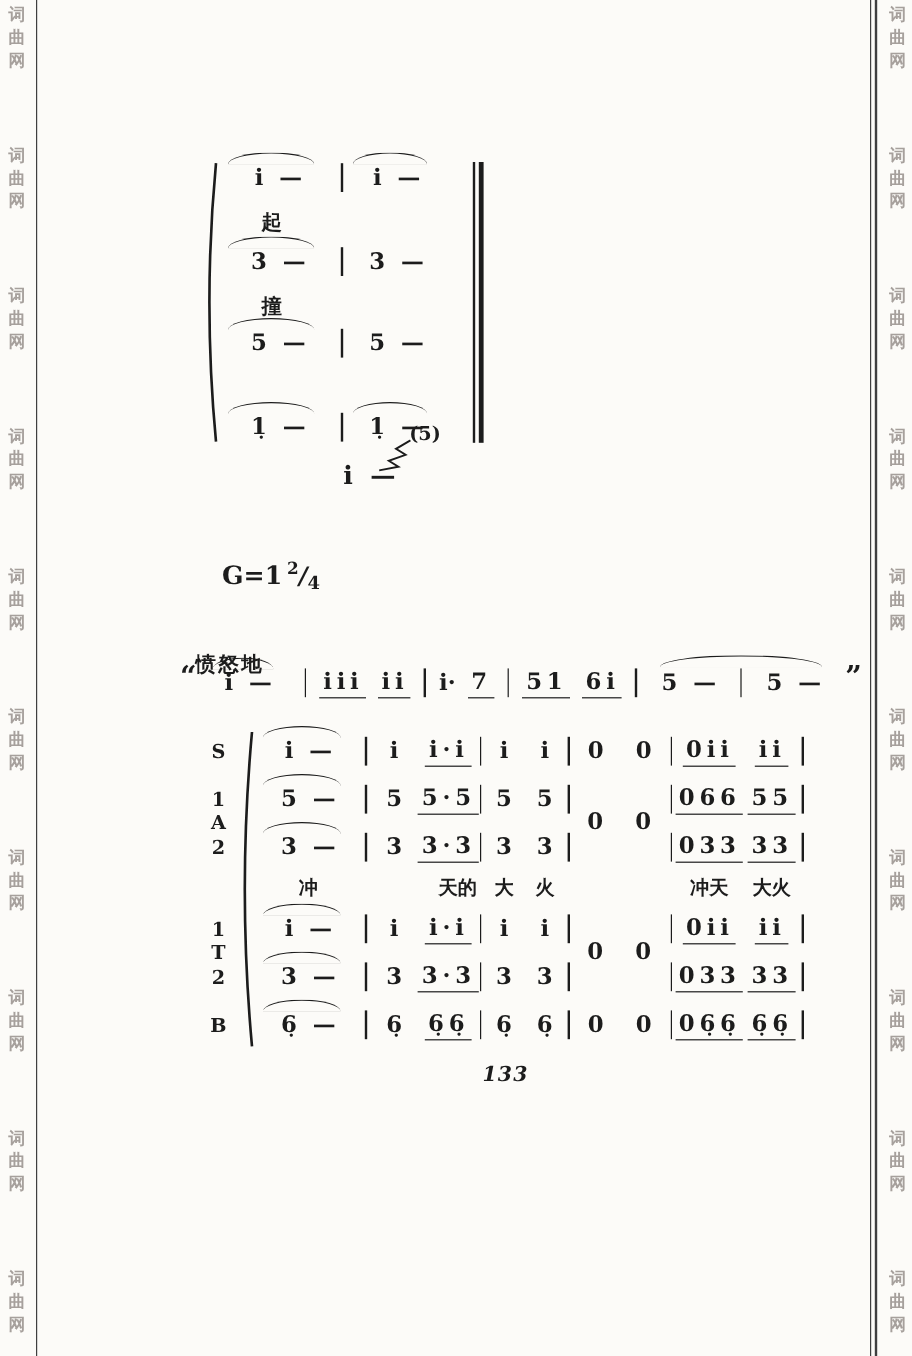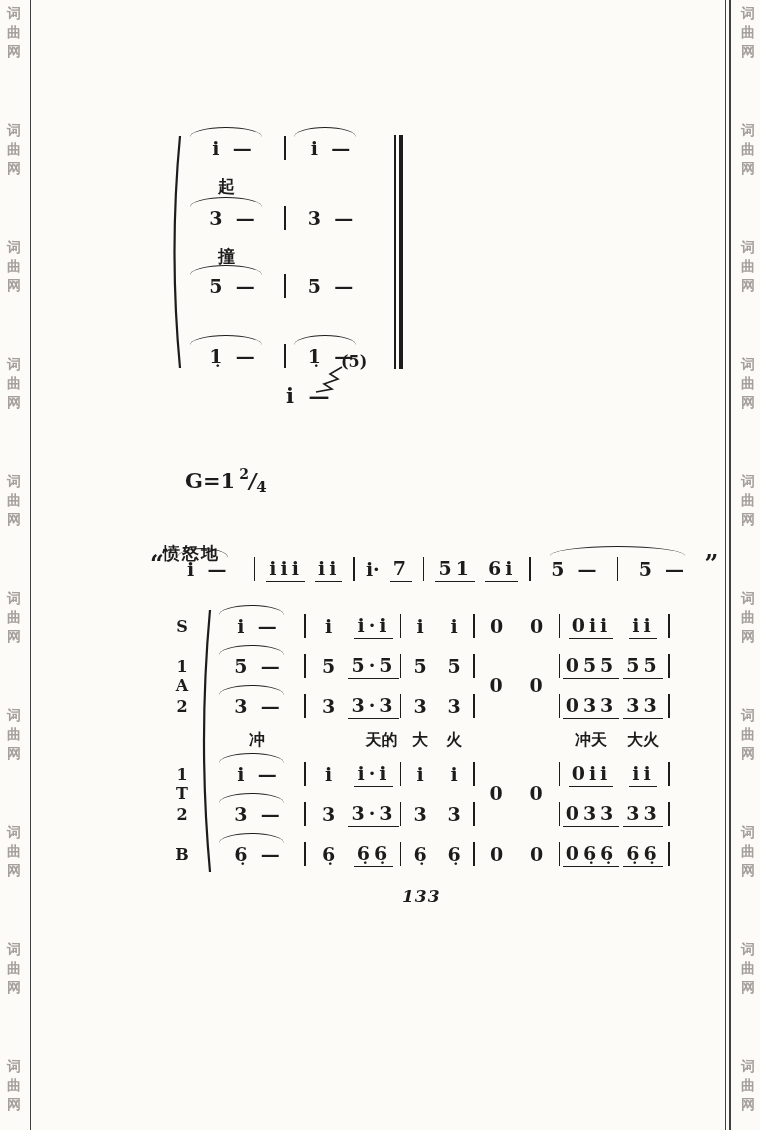--- a/index.html
+++ b/index.html
@@ -368,21 +368,21 @@
           </span>
           <span class="nbar"></span>
           <span class="ncell" style="width: 40px;">
             <span class="ntext"></span>
           </span>
           <span class="ncell" style="width: 40px;">
             <span class="ntext"></span>
           </span>
           <span class="nbar"></span>
           <span class="ncell und" style="width: 58px;">
-            <span class="ntext">055</span>
+            <span class="ntext">066</span>
           </span>
           <span class="ncell und" style="width: 46px;">
             <span class="ntext">55</span>
           </span>
           <span class="nbar"></span>
         </div>
         <div class="ch-row">
           <span class="ch-label">2</span>
           <span class="ch-sp"></span>
           <span class="ncell" style="width: 90px;">

